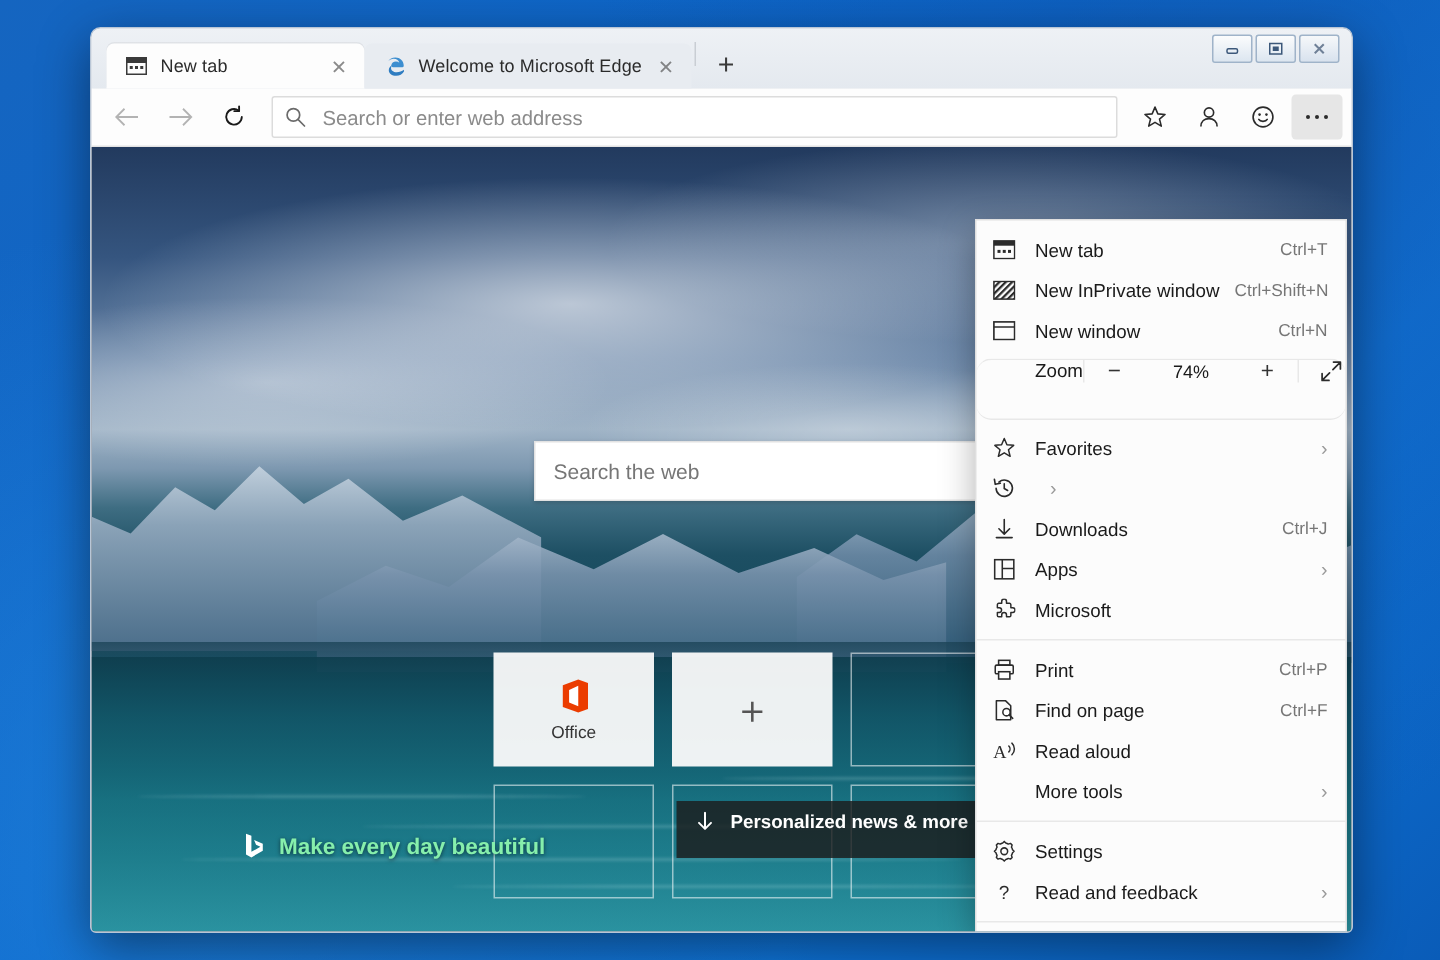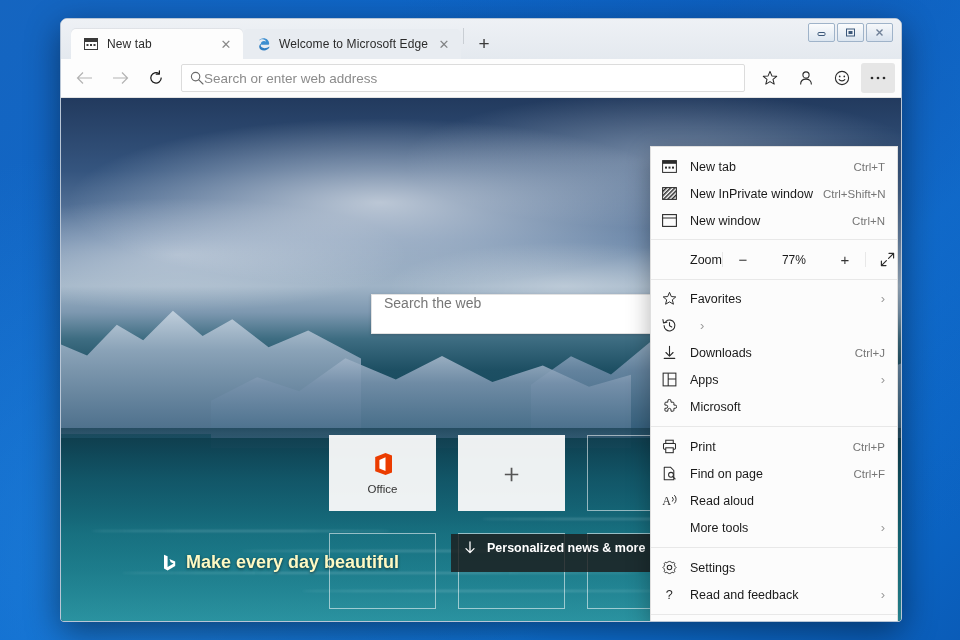--- a/index.html
+++ b/index.html
@@ -63,21 +63,21 @@
   #toolbar{
     height:38px;flex:0 0 38px;background:#fdfdfd;
     display:flex;align-items:center;padding:0 6px;gap:2px;
     border-bottom:1px solid #e3e3e3;
   }
   .tbtn{width:34px;height:30px;display:flex;align-items:center;justify-content:center;border-radius:3px;}
   .tbtn.disabled{opacity:.32;}
   .tbtn.active-menu{background:#e6e6e6;}
   .addrwrap{
     flex:1 1 auto;height:26px;background:#fff;border:1px solid #dcdcdc;border-radius:2px;
-    display:flex;align-items:center;gap:0;padding:0 8px;margin:0 6px;position:relative;
+    display:flex;align-items:center;gap:11px;padding:0 8px;margin:0 6px;position:relative;
   }
   .addrwrap .placeholder{color:#8b8b8b;font-size:13.5px;}
   
   #content{flex:1 1 auto;position:relative;overflow:hidden;background:#1d2b3a;}
   
   #photo{position:absolute;inset:0;
     background:
       radial-gradient(ellipse 60% 26% at 38% 20%, rgba(255,255,255,.62) 0%, rgba(255,255,255,0) 62%),
       radial-gradient(ellipse 48% 20% at 72% 12%, rgba(255,255,255,.34) 0%, rgba(255,255,255,0) 65%),
       radial-gradient(ellipse 40% 16% at 14% 30%, rgba(255,255,255,.40) 0%, rgba(255,255,255,0) 68%),
@@ -100,58 +100,58 @@
     clip-path:polygon(0% 100%,0% 56%,10% 34%,20% 48%,31% 20%,42% 40%,54% 18%,66% 40%,78% 26%,89% 44%,100% 30%,100% 100%);
     opacity:.88;}
   #shore{position:absolute;left:0;right:0;top:330px;height:26px;
     background:linear-gradient(rgba(30,70,90,.85),rgba(20,75,95,0));}
   #water{position:absolute;left:0;right:0;top:340px;bottom:0;
     background:
       linear-gradient(rgba(14,62,78,.92) 0%, rgba(17,82,99,.75) 22%, rgba(24,112,126,.55) 52%, rgba(40,140,152,.42) 100%);}
   .ripple{position:absolute;height:2px;background:rgba(200,235,240,.22);border-radius:50%;filter:blur(1px);}
   
   #searchbox{
-    position:absolute;left:310px;top:196px;width:333px;height:38px;
+    position:absolute;left:295px;top:196px;width:333px;height:38px;
     background:#fff;border:1px solid #e2e2e2;
-    display:flex;padding:0 12px;box-shadow:0 1px 3px rgba(0,0,0,.18);
+    display:flex;align-items:center;padding:0 12px;box-shadow:0 1px 3px rgba(0,0,0,.18);
   }
   #searchbox .sph{flex:1 1 auto;color:#767676;font-size:14px;}
   
   #tiles{position:absolute;left:268px;top:337px;display:grid;
-    grid-template-columns:repeat(4,107px);grid-template-rows:76px 76px;gap:22px;}
+    grid-template-columns:repeat(4,107px);grid-template-rows:76px 76px;gap:12px;}
   .tile{background:rgba(250,250,250,.95);display:flex;flex-direction:column;
     align-items:center;justify-content:center;gap:7px;}
   .tile .tlabel{font-size:11.5px;color:#333;}
   .tile.empty{background:transparent;border:1px solid rgba(255,255,255,.55);}
   .tile.add{align-items:center;justify-content:center;}
   .tile.add .plusglyph{font-size:26px;color:#555;font-weight:300;line-height:1;}
   
   #bingline{position:absolute;left:102px;bottom:48px;display:flex;align-items:center;gap:10px;}
-  #bingline .btxt{color:#fef9c3;font-size:18px;font-weight:bold;text-shadow:0 1px 3px rgba(0,0,0,.6);}
+  #bingline .btxt{color:#86efac;font-size:15px;font-weight:bold;text-shadow:0 1px 3px rgba(0,0,0,.6);}
   #newsbtn{
     position:absolute;left:390px;bottom:49px;height:27px;
     background:rgba(28,28,28,.82);display:flex;align-items:center;gap:11px;
     padding:0 17px 11px 13px;
   }
   #newsbtn .ntxt{color:#fff;font-size:12.5px;font-weight:bold;}
   
   #edgemenu{
     position:absolute;left:589px;top:48px;width:246px;
     background:#fcfcfc;border:1px solid #dfdfdf;
     box-shadow:0 7px 22px rgba(0,0,0,.30);
     z-index:40;padding:6px 0 0 0;font-size:12.5px;color:#1a1a1a;
   }
   .mrow{height:27px;display:flex;align-items:center;padding:0 12px 0 11px;gap:0;}
   .mrow .micon{flex:0 0 28px;display:flex;align-items:center;justify-content:flex-start;}
   .mrow .mlabel{flex:1 1 auto;white-space:nowrap;}
   .mrow .maccel{color:#767676;font-size:11.5px;margin-left:10px;}
   .mrow .mchev{color:#9a9a9a;font-size:13px;margin-left:10px;line-height:1;}
   .msep{height:1px;background:#e8e8e8;margin:6px 0;}
   
-  #zoomrow{height:39px;display:flex;align-items:center;border-top:1px solid #e8e8e8;border-bottom:1px solid #e8e8e8;margin-top:5px;}
+  #zoomrow{height:39px;display:flex;align-items:flex-start;border-top:1px solid #e8e8e8;border-bottom:1px solid #e8e8e8;margin-top:5px;border-radius:10px;}
   #zoomrow .zlabel{flex:1 1 auto;display:flex;align-items:center;padding-left:39px;}
   #zoomrow .zctrl{flex:0 0 118px;display:flex;align-items:center;justify-content:space-between;
     padding:0 12px;border-left:1px solid #e8e8e8;}
   #zoomrow .zbtn{font-size:15px;color:#333;line-height:1;width:16px;text-align:center;}
   #zoomrow .zval{font-size:12px;color:#1a1a1a;}
   #zoomrow .zfull{flex:0 0 44px;display:flex;align-items:center;justify-content:center;border-left:1px solid #e8e8e8;}
   svg{display:block;}
 </style>
 </head>
 <body>
@@ -372,21 +372,21 @@
           </svg>
         </span>
         <span class="mlabel">New window</span>
         <span class="maccel">Ctrl+N</span>
       </div>
 
       <div id="zoomrow">
         <div class="zlabel">Zoom</div>
         <div class="zctrl">
           <span class="zbtn">−</span>
-          <span class="zval">77%</span>
+          <span class="zval">74%</span>
           <span class="zbtn">+</span>
         </div>
         <div class="zfull">
           <svg width="15" height="15" viewBox="0 0 15 15">
             <path d="M9 1.4 H13.6 V6 M13.6 1.4 L8.6 6.4" stroke="#2b2b2b" stroke-width="1.15" fill="none" stroke-linecap="round" stroke-linejoin="round"></path>
             <path d="M6 13.6 H1.4 V9 M1.4 13.6 L6.4 8.6" stroke="#2b2b2b" stroke-width="1.15" fill="none" stroke-linecap="round" stroke-linejoin="round"></path>
           </svg>
         </div>
       </div>
 

